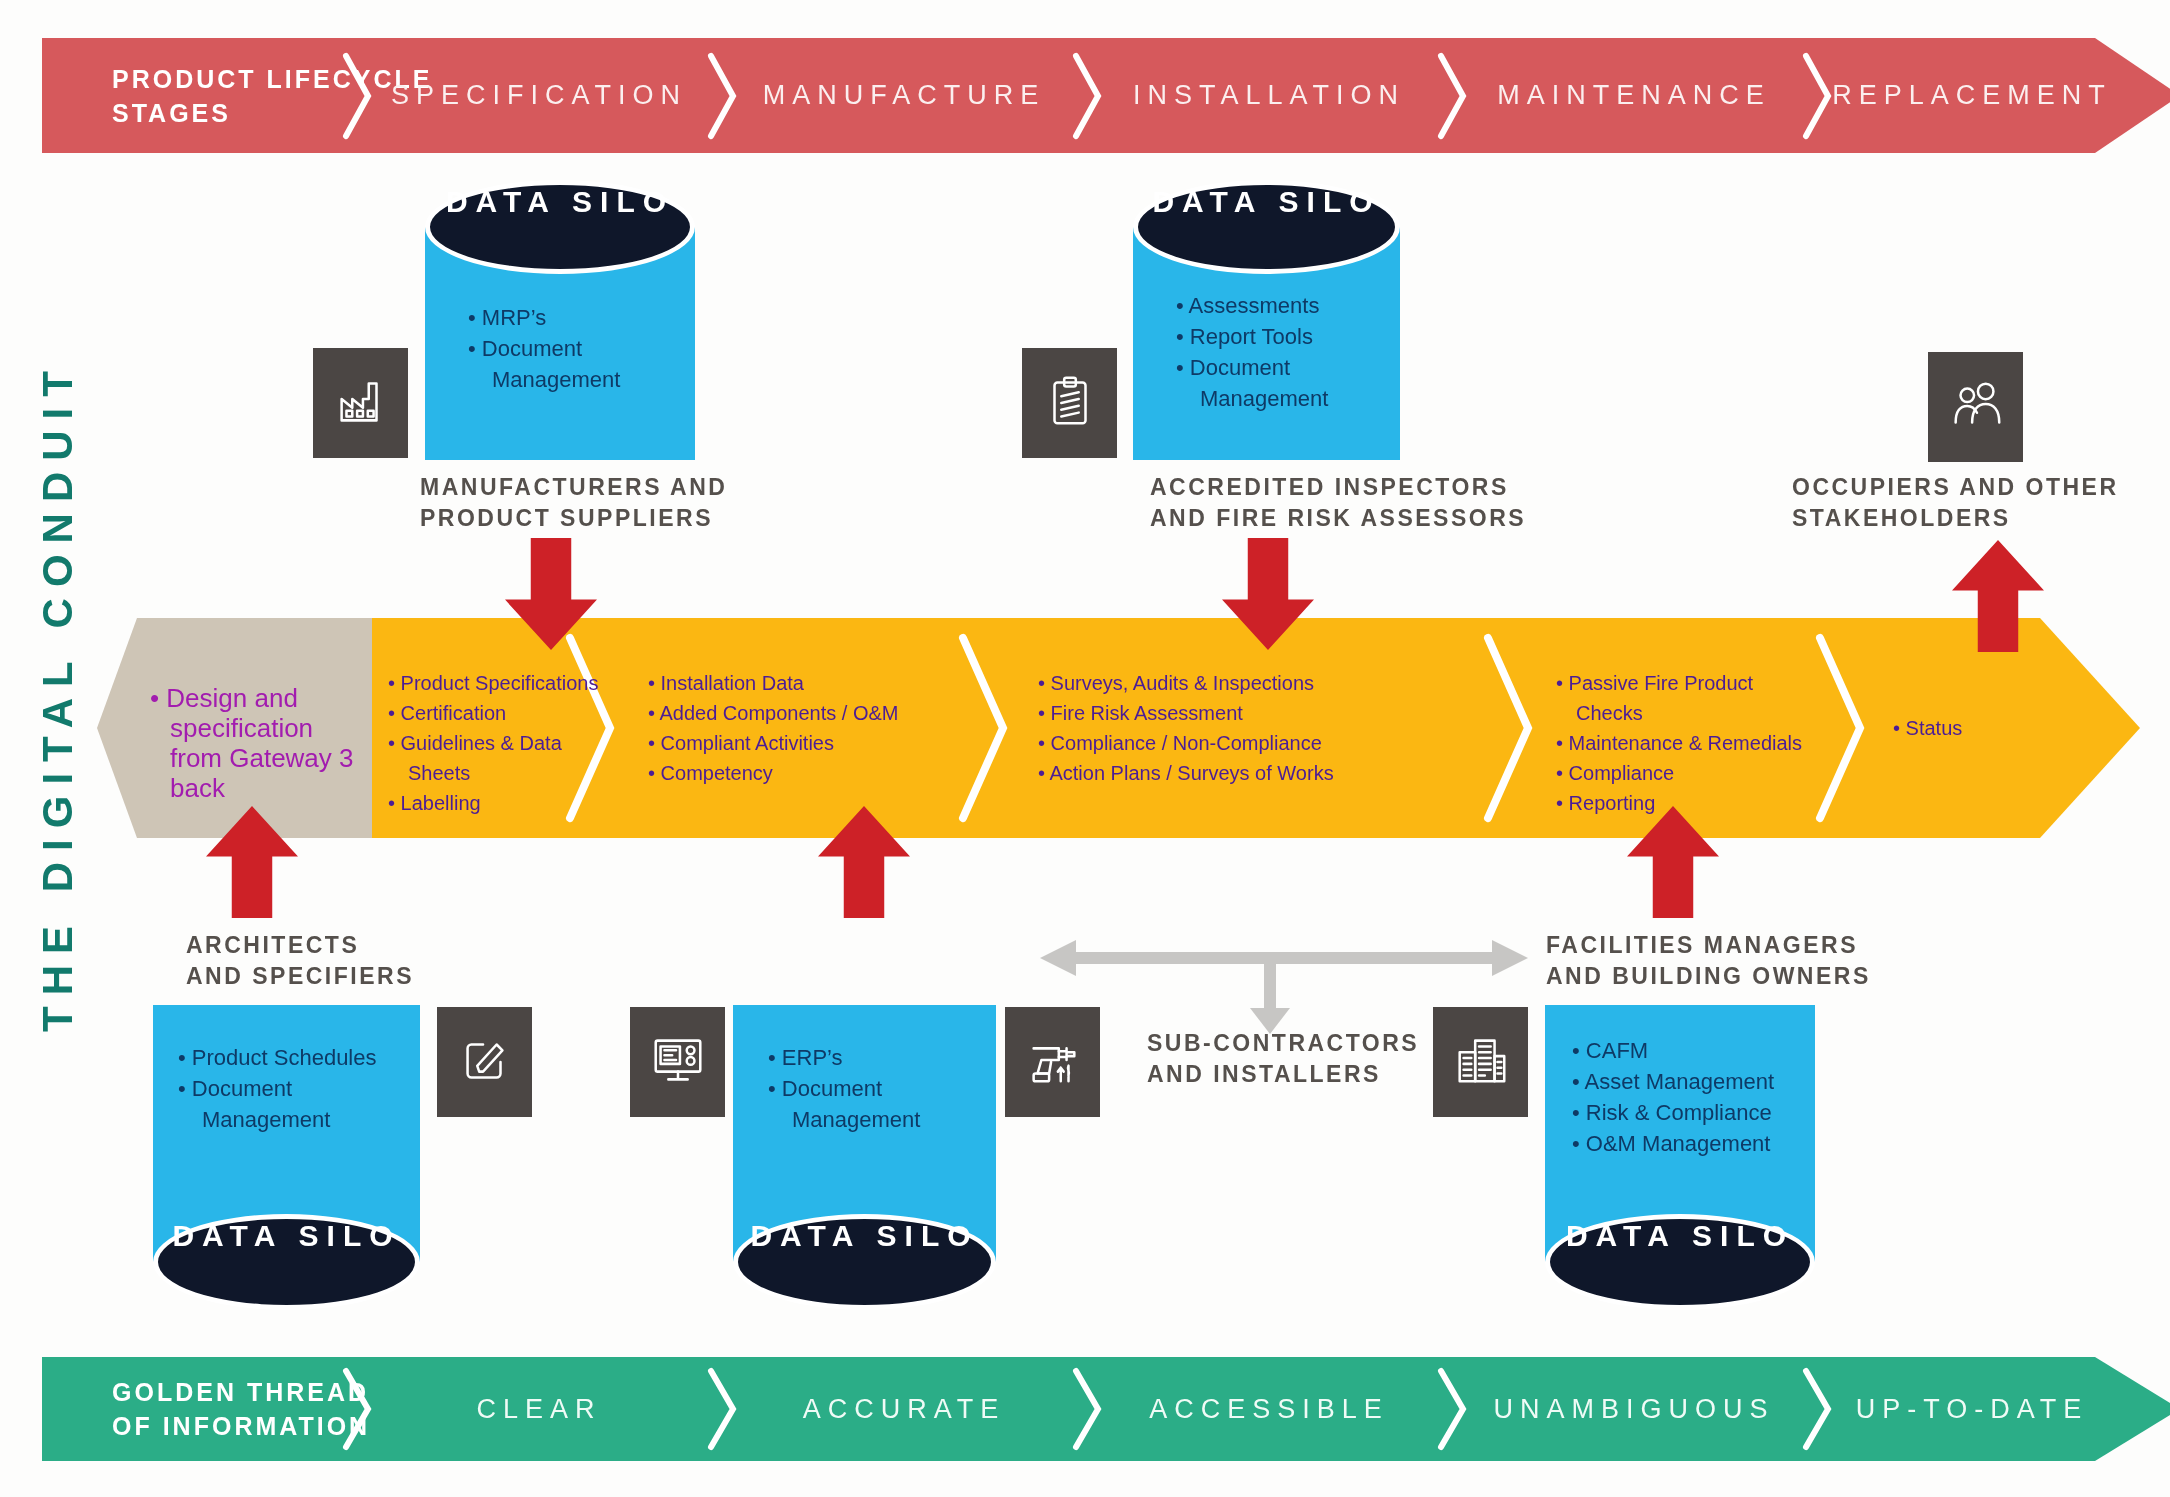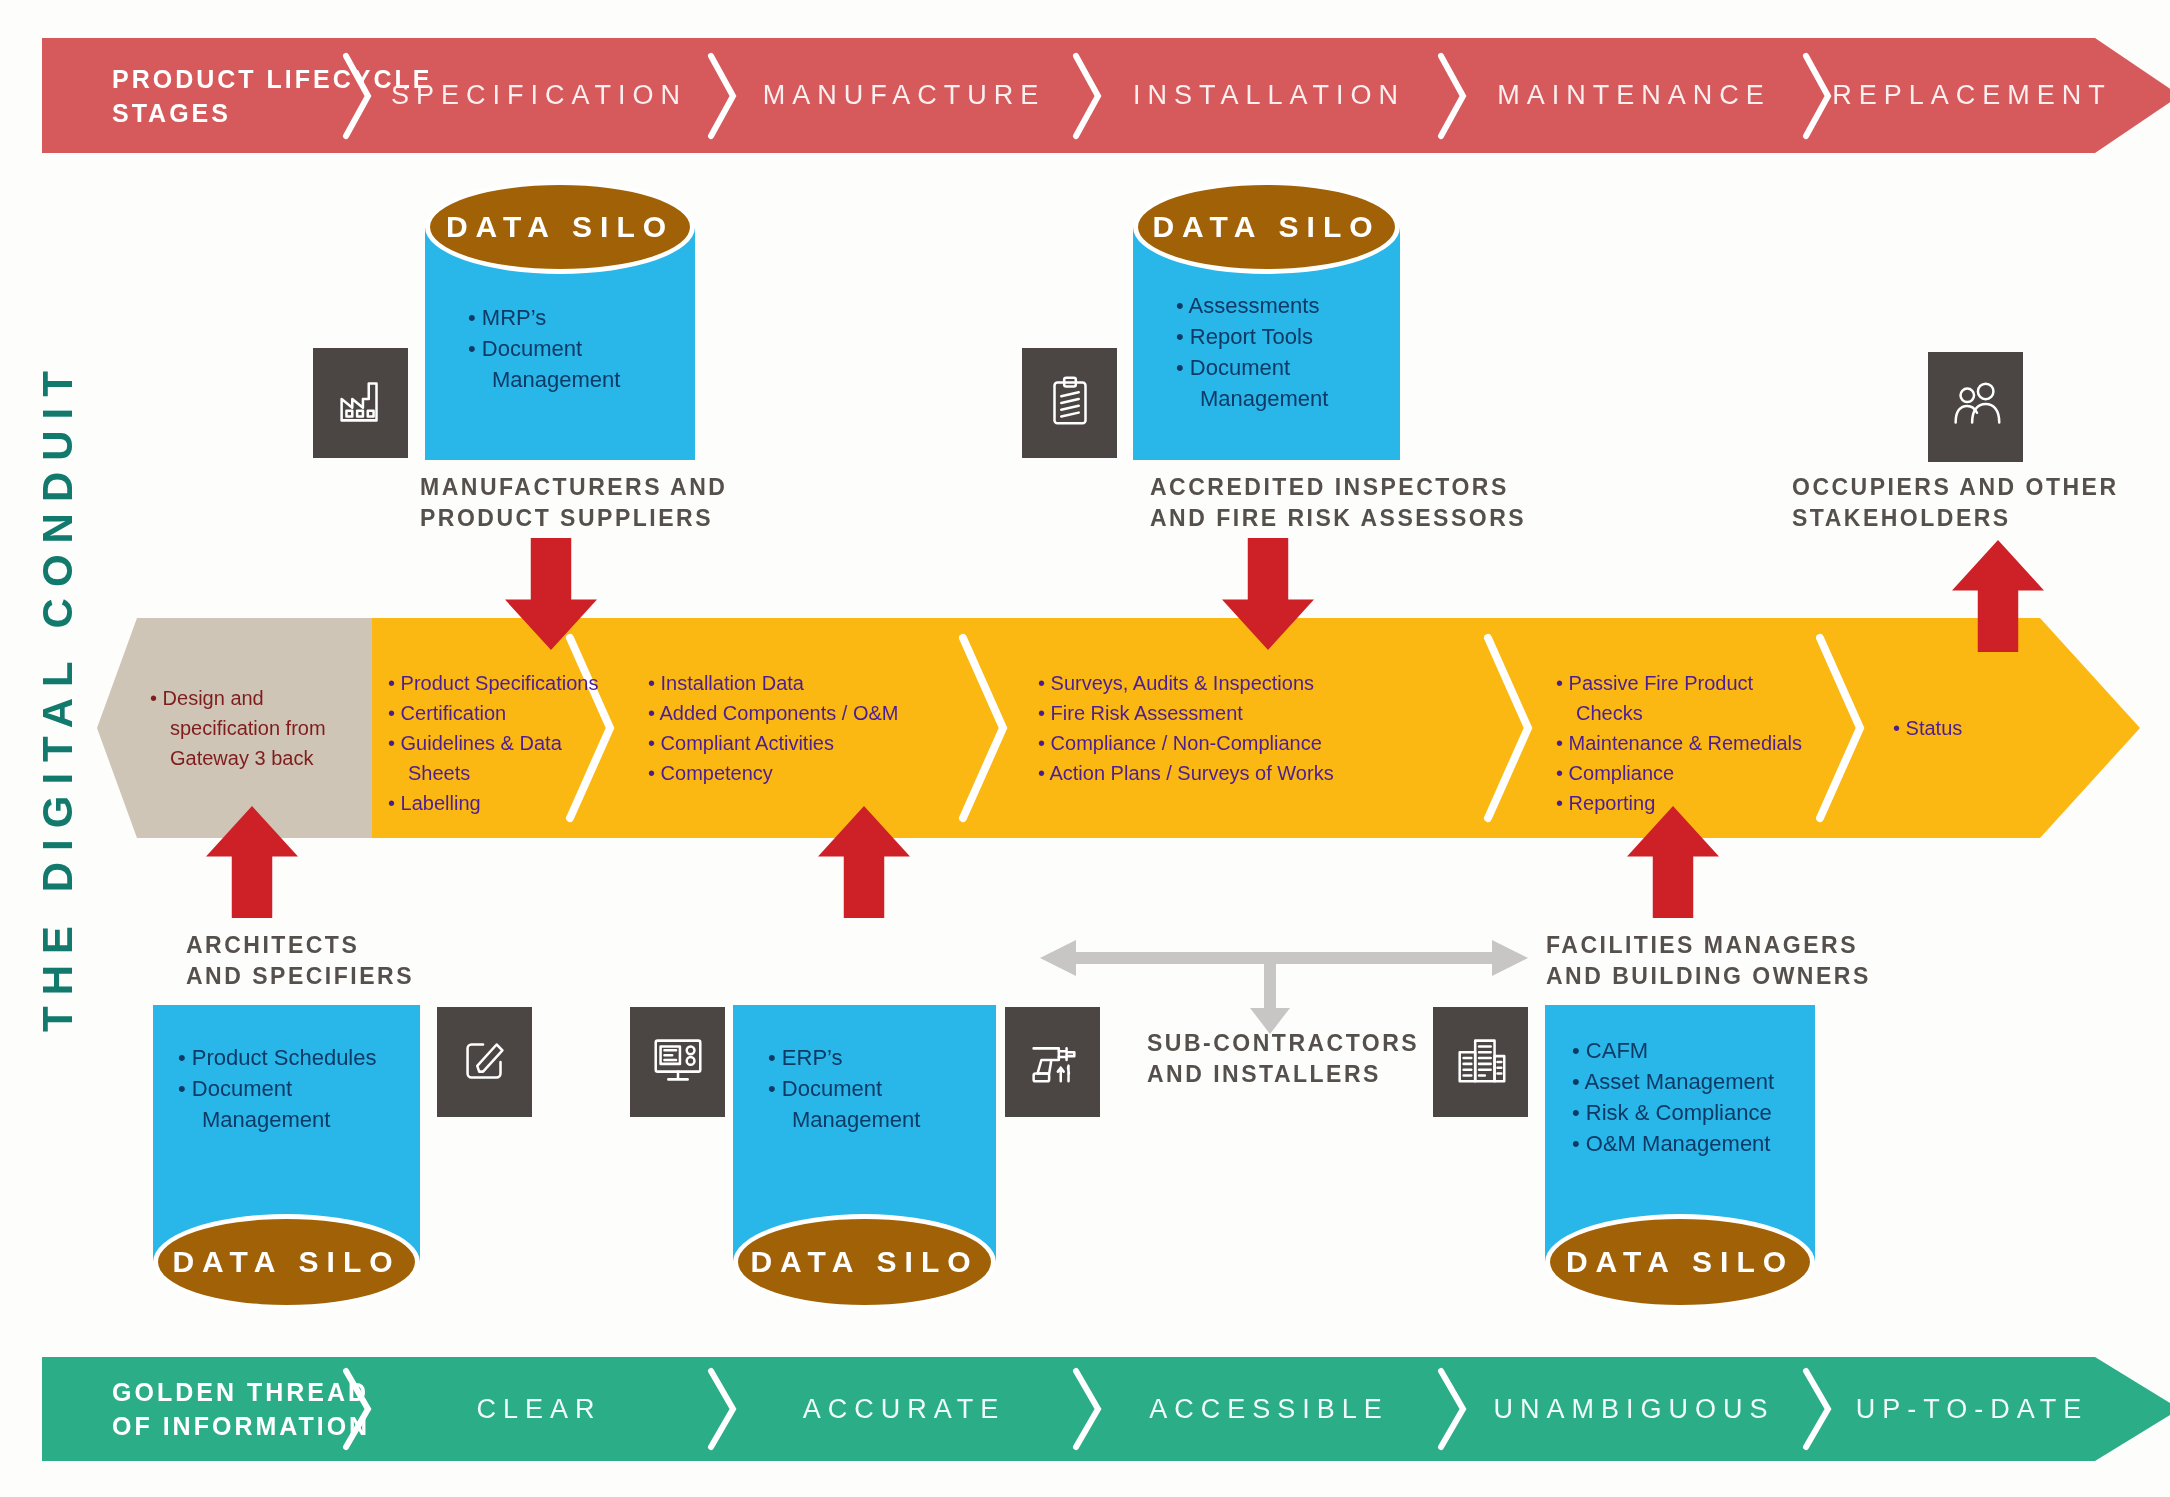--- a/index.html
+++ b/index.html
@@ -20,31 +20,31 @@
   .chev{position:absolute;top:12px;}
 
   
   .band-gray{position:absolute;left:97px;top:618px;width:275px;height:220px;background:#CEC5B6;
           clip-path:polygon(40px 0, 100% 0, 100% 100%, 40px 100%, 0 50%);}
   .band-yellow{position:absolute;left:372px;top:618px;width:1768px;height:220px;background:#FBB712;
           clip-path:polygon(0 0, calc(100% - 100px) 0, 100% 50%, calc(100% - 100px) 100%, 0 100%);}
   .band-list{position:absolute;margin:0;padding:0;list-style:none;font-size:20px;line-height:30px;color:#4c1d95;z-index:4;}
   .band-list li{padding-left:20px;text-indent:-20px;}
   .band-list li::before{content:"•  ";}
-  .band-list.graytxt{color:#7f1d1d;font-size:20px;}
+  .band-list.graytxt{color:#a21caf;font-size:26px;}
 
   
   .rarrow{position:absolute;width:92px;height:112px;background:#CD2127;z-index:6;}
   .rarrow.down{clip-path:polygon(28% 0, 72% 0, 72% 55%, 100% 55%, 50% 100%, 0 55%, 28% 55%);}
   .rarrow.up{clip-path:polygon(50% 0, 100% 45%, 72% 45%, 72% 100%, 28% 100%, 28% 45%, 0 45%);}
 
   
   .silo-body{position:absolute;background:#29B6E9;}
-  .silo-ellipse{position:absolute;background:#a16207;border:5px solid #fff;border-radius:50%;
-          display:flex;align-items:center;justify-content:center;z-index:3;box-sizing:border-box;}
+  .silo-ellipse{position:absolute;background:#0f172a;border:5px solid #fff;border-radius:50%;
+          display:flex;align-items:flex-start;justify-content:center;z-index:3;box-sizing:border-box;}
   .silo-title{color:#fff;font-weight:bold;font-size:30px;letter-spacing:8px;white-space:nowrap;}
   .silo-list{position:absolute;margin:0;padding:0;list-style:none;font-size:22px;line-height:31px;color:#0E3A66;z-index:4;}
   .silo-list li{padding-left:24px;text-indent:-24px;}
   .silo-list li::before{content:"•  ";}
 
   
   .sh-label{position:absolute;color:#55504C;font-weight:bold;font-size:23px;letter-spacing:2.5px;line-height:31px;white-space:nowrap;}
   .sh-label span{display:block;}
 
   

